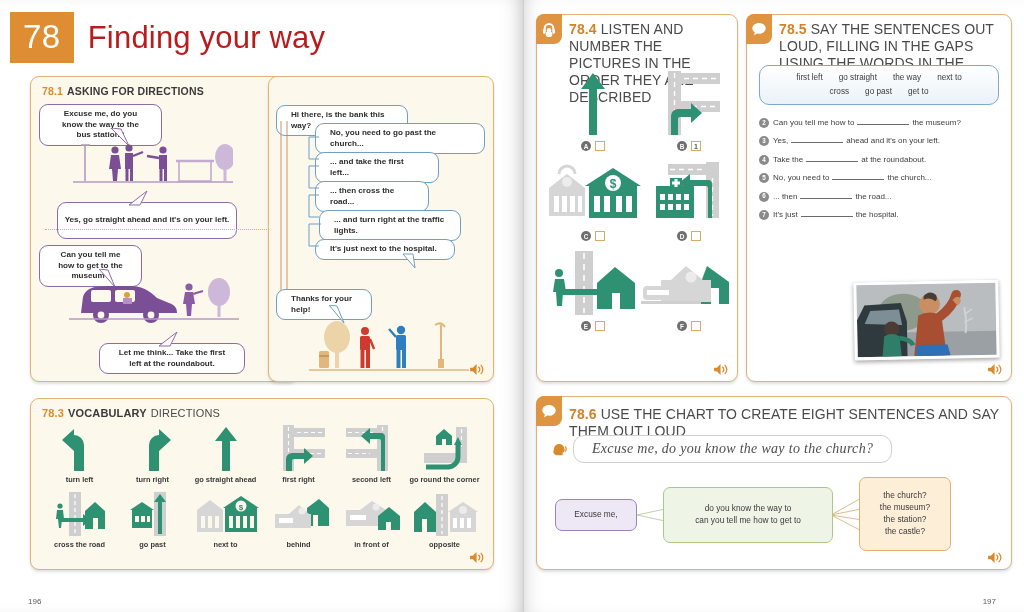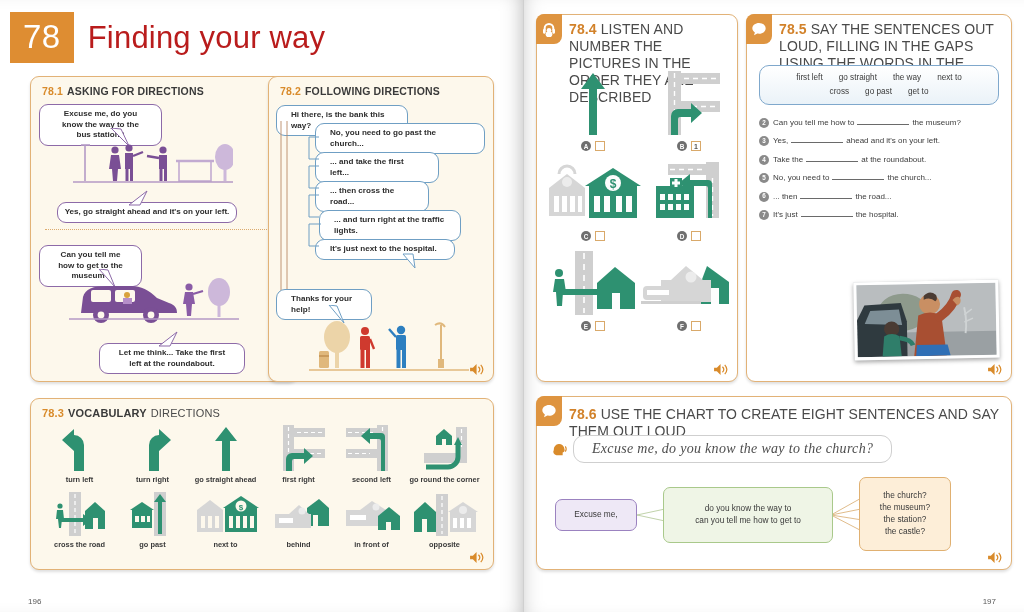--- a/index.html
+++ b/index.html
@@ -151,21 +151,21 @@
         <line x1="86" y1="21" x2="74" y2="19" stroke="#7a4f95" stroke-width="2.4"></line>
 
         <rect x="106" y="24" width="32" height="20" fill="none" stroke="#c2aad1" stroke-width="1.6"></rect>
         <line x1="103" y1="24" x2="141" y2="24" stroke="#c2aad1" stroke-width="2.4"></line>
 
         <ellipse cx="152" cy="20" rx="10" ry="13" fill="#cdb8da"></ellipse>
         <rect x="150.5" y="30" width="3" height="14" fill="#cdb8da"></rect>
         <line x1="0" y1="45" x2="160" y2="45" stroke="#b49ac6" stroke-width="1.6"></line>
       </svg>
 
-      <div class="bub" style="left:26px; top:125px; width:180px; padding:4px 6px;">Yes, go straight ahead and it's on your left.</div>
+      <div class="bub" style="left:26px; top:125px; width:180px; padding:12px 6px;">Yes, go straight ahead and it's on your left.</div>
       <svg style="position:absolute;left:96px;top:113px;width:22px;height:16px">
         <path d="M20,1 L2,15 L13,15 Z" fill="#fff" stroke="#8d6aa8" stroke-width="1"></path>
       </svg>
 
       <div class="dots-sep" style="left:14px; right:14px; top:152px;"></div>
 
       <div class="bub" style="left:8px; top:168px; width:103px;">Can you tell me how to get to the museum?</div>
       <svg style="position:absolute;left:66px;top:192px;width:22px;height:18px">
         <path d="M2,0 L18,18 L11,1 Z" fill="#fff" stroke="#8d6aa8" stroke-width="1"></path>
       </svg>
@@ -196,23 +196,20 @@
       <div class="spk">
         <svg viewBox="0 0 16 14">
             <path d="M0,5 h3 L7,1 v12 L3,9 H0 Z"></path>
             <path d="M9,4 q3,3 0,6" stroke="#d98b2b" stroke-width="1.3" fill="none"></path>
             <path d="M11.5,2 q4.5,5 0,10" stroke="#d98b2b" stroke-width="1.3" fill="none"></path>
           </svg>
       </div>
     </div>
 
     <div class="panel" style="left:268px; top:76px; width:226px; height:306px;">
-      <div class="panel-hd">
-        <span class="num">78.2</span><span>FOLLOWING DIRECTIONS</span>
-      </div>
 
       <div class="bub blue" style="left:7px; top:28px; width:132px; text-align:left;">Hi there, is the bank this way?</div>
 
       <svg style="position:absolute;left:8px;top:44px;width:216px;height:240px">
         <path d="M4,0 V190 H14" stroke="#b98b66" stroke-width="0.9" fill="none"></path>
         <path d="M10,0 V186 H20" stroke="#b98b66" stroke-width="0.9" fill="none"></path>
       </svg>
 
       <div class="bub blue" style="left:46px; top:46px; width:170px; text-align:left;">No, you need to go past the church...</div>
       <div class="bub blue" style="left:46px; top:75px; width:124px; text-align:left;">... and take the first left...</div>

